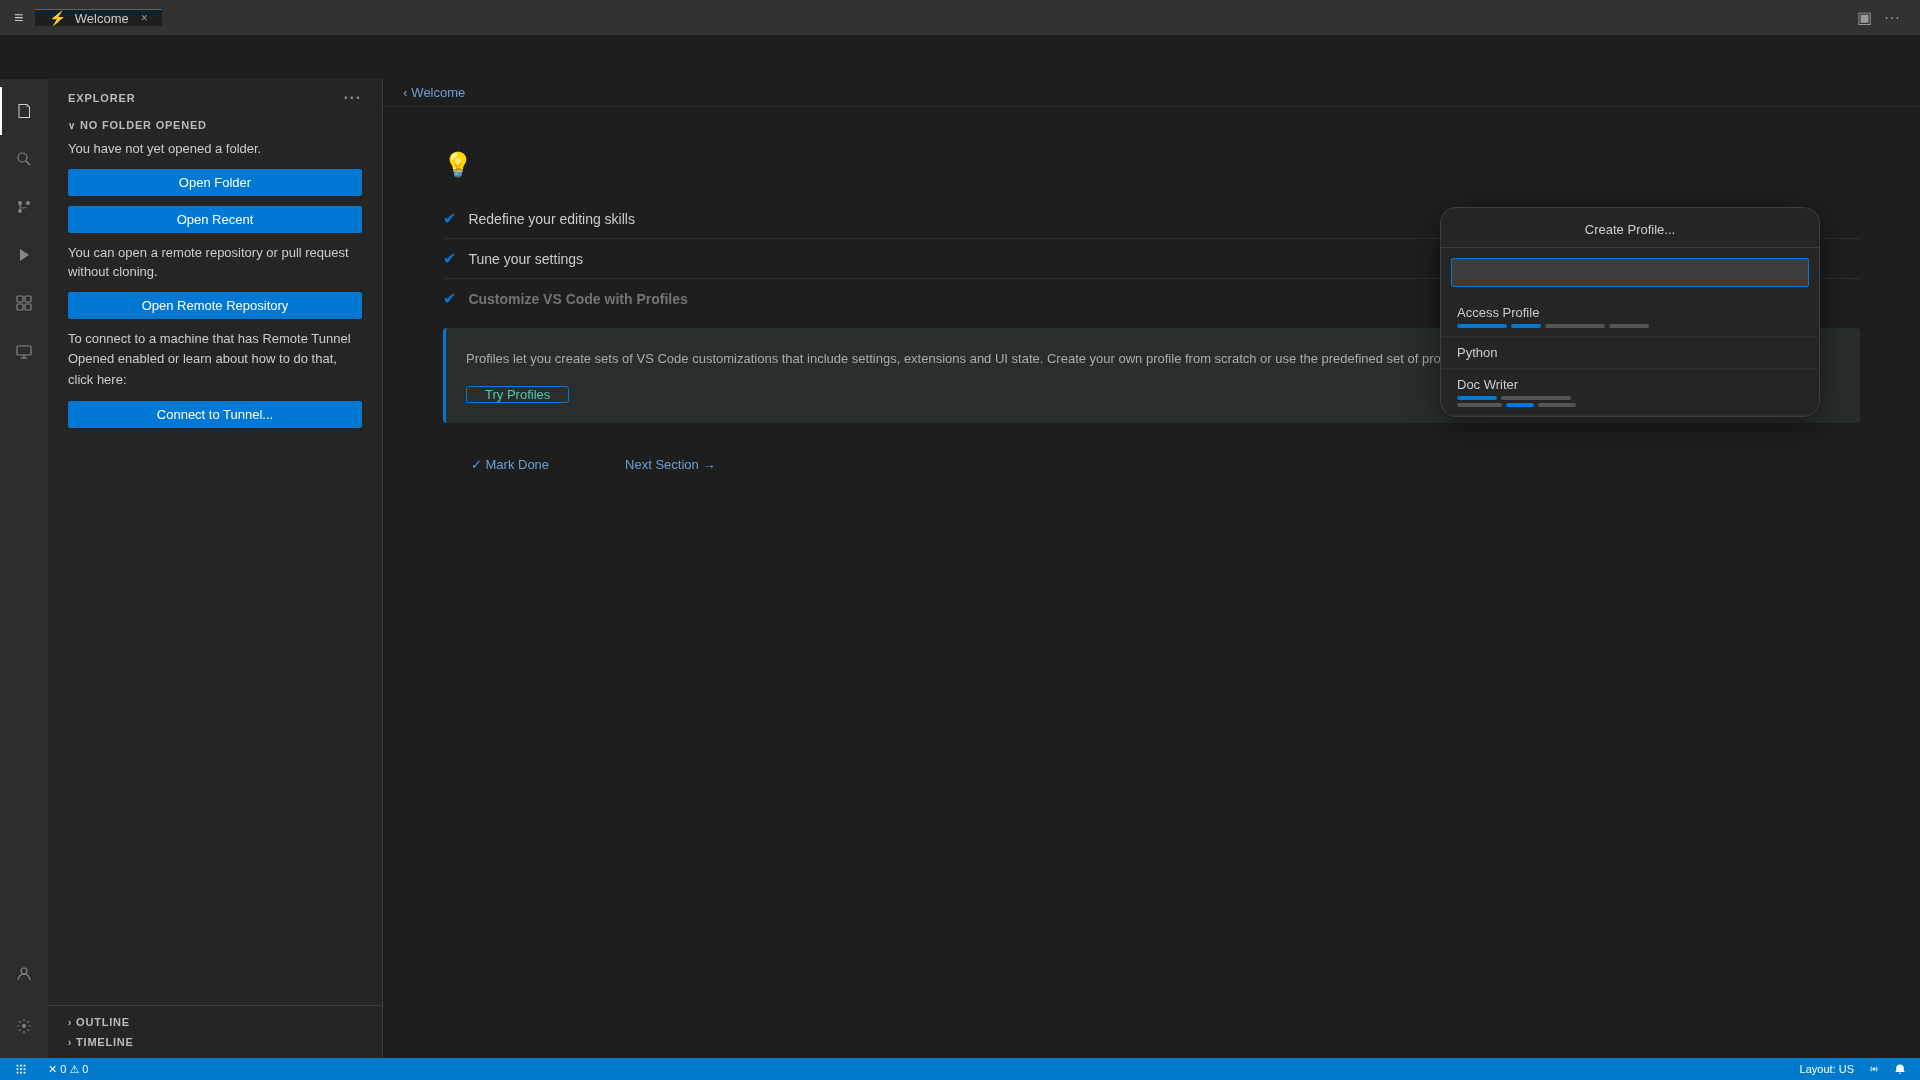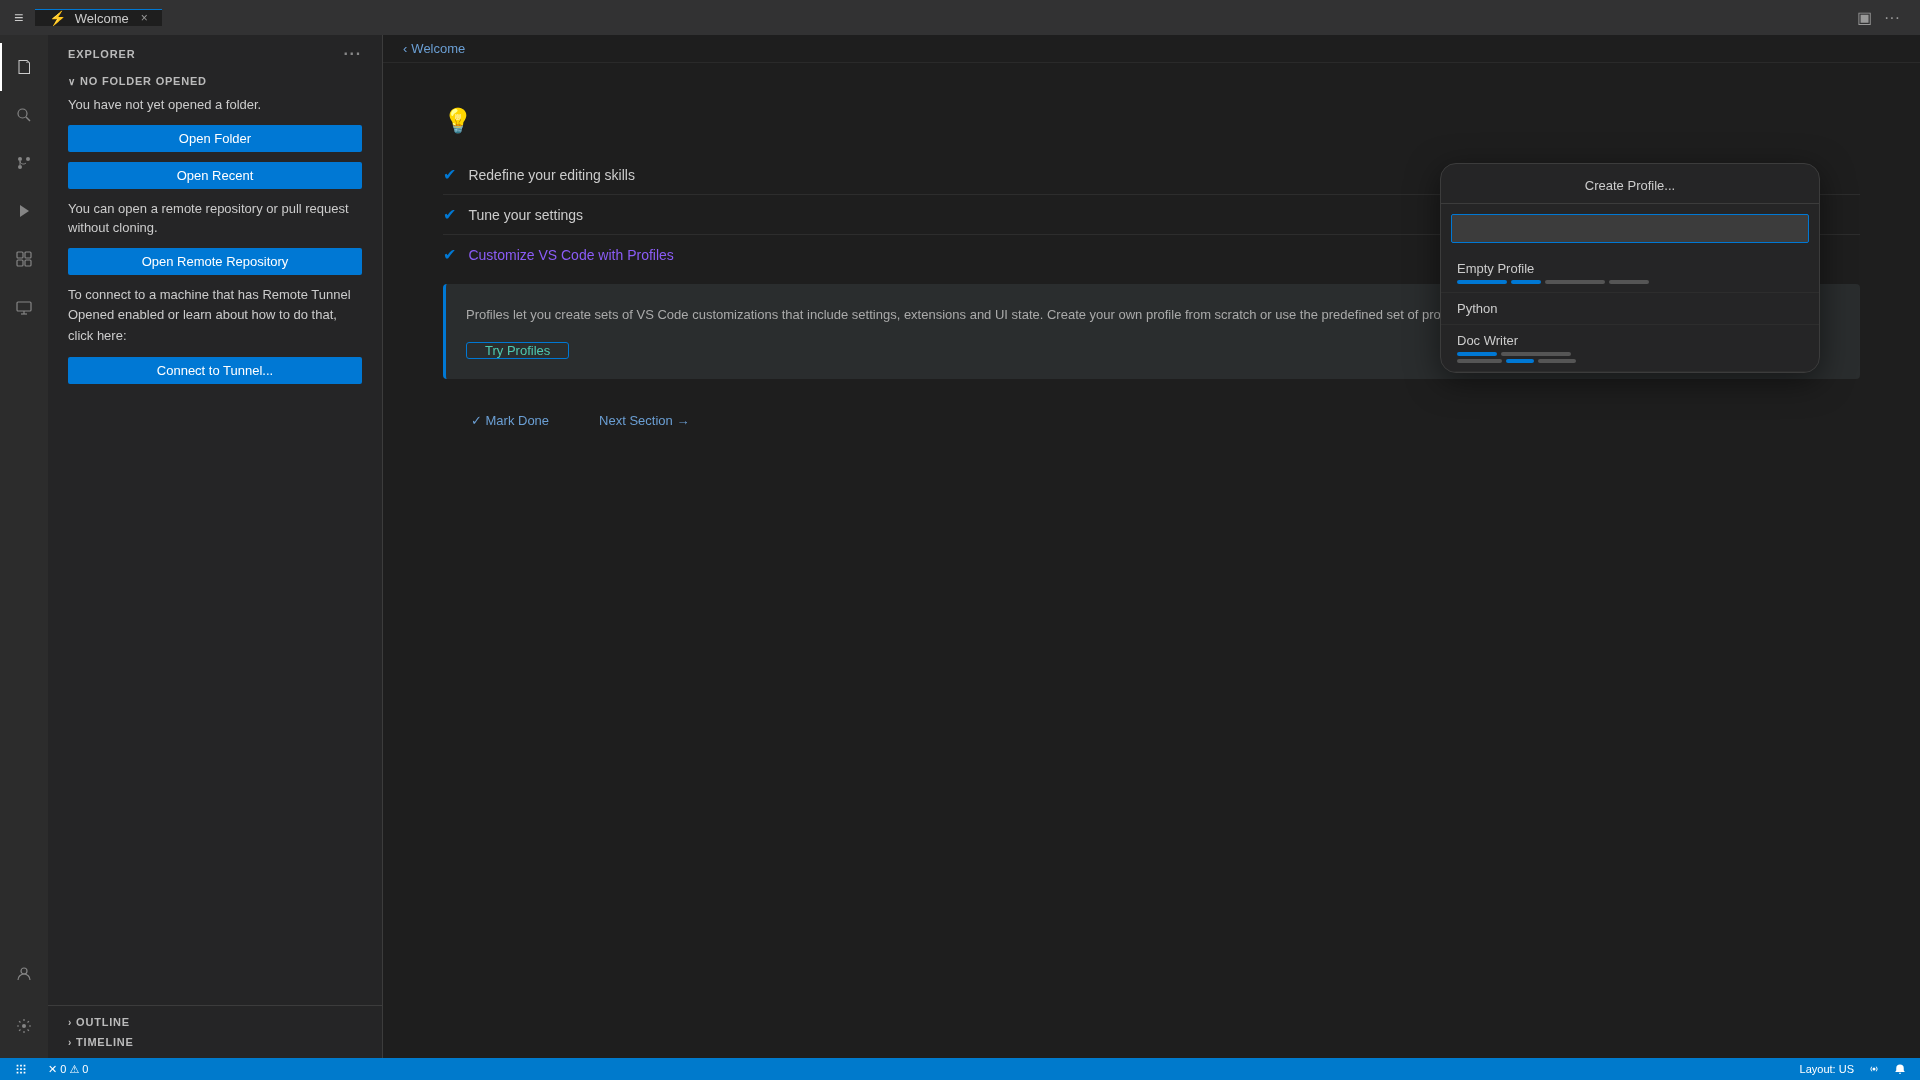--- a/index.html
+++ b/index.html
@@ -74,20 +74,21 @@
       color: #999;
       font-size: 16px;
       cursor: pointer;
     }
 
     
     .main-layout {
       display: flex;
       flex: 1;
       overflow: hidden;
+      margin-top: 44px;
     }
 
     
     .activity-bar {
       width: 48px;
       background: #2c2c2c;
       display: flex;
       flex-direction: column;
       align-items: center;
       padding-top: 8px;
@@ -303,21 +304,21 @@
       border: 1px solid #0078d4;
       color: #4ec9b0;
       border-radius: 3px;
       cursor: pointer;
       font-size: 13px;
     }
 
     .footer-actions {
       display: flex;
       align-items: center;
-      gap: 50px;
+      gap: 76px;
       padding: 20px 0 10px 0;
       margin-left: 28px;
     }
     .footer-link {
       color: #6b9fd4;
       font-size: 13px;
       cursor: pointer;
       text-decoration: none;
       display: flex;
       align-items: center;
@@ -552,40 +553,40 @@
         </div>
 
         <div class="section-item">
           <span class="check-icon">✔</span>
           <span class="section-label">Tune your settings</span>
         </div>
 
         <div class="section-item" style="flex-direction: column; align-items: flex-start;">
           <div style="display:flex; align-items:center; gap:12px; width:100%;">
             <span class="check-icon">✔</span>
-            <span class="section-label" style="font-weight:400; color:#8b5cf6;">Customize VS Code with Profiles</span>
+            <span class="section-label" style="font-weight:700; color:#737373;">Customize VS Code with Profiles</span>
           </div>
           <div class="active-section-card" style="width:100%; margin-top: 8px;">
             <div class="active-section-desc">Profiles let you create sets of VS Code customizations that include settings, extensions and UI state. Create your own profile from scratch or use the predefined set of profile templates for your specific workflow.</div>
             <button class="try-btn">Try Profiles</button>
           </div>
         </div>
 
       </div>
 
       <div class="footer-actions">
         <a class="footer-link">✓ Mark Done</a>
         <a class="footer-link">Next Section →</a>
       </div>
 
       <div class="create-profile-panel">
         <div class="create-profile-header">Create Profile...</div>
         <input class="create-profile-input" type="text" style="">
         <div class="profile-list-item">
-          <div class="profile-item-name">Empty Profile</div>
+          <div class="profile-item-name">Access Profile</div>
           <div class="profile-bars">
             <div class="profile-bar bar-blue-short"></div>
             <div class="profile-bar bar-blue-med"></div>
             <div class="profile-bar bar-gray bar-gray-1"></div>
             <div class="profile-bar bar-gray bar-gray-2"></div>
           </div>
         </div>
         <div class="profile-list-item">
           <div class="profile-item-name">Python</div>
         </div>

